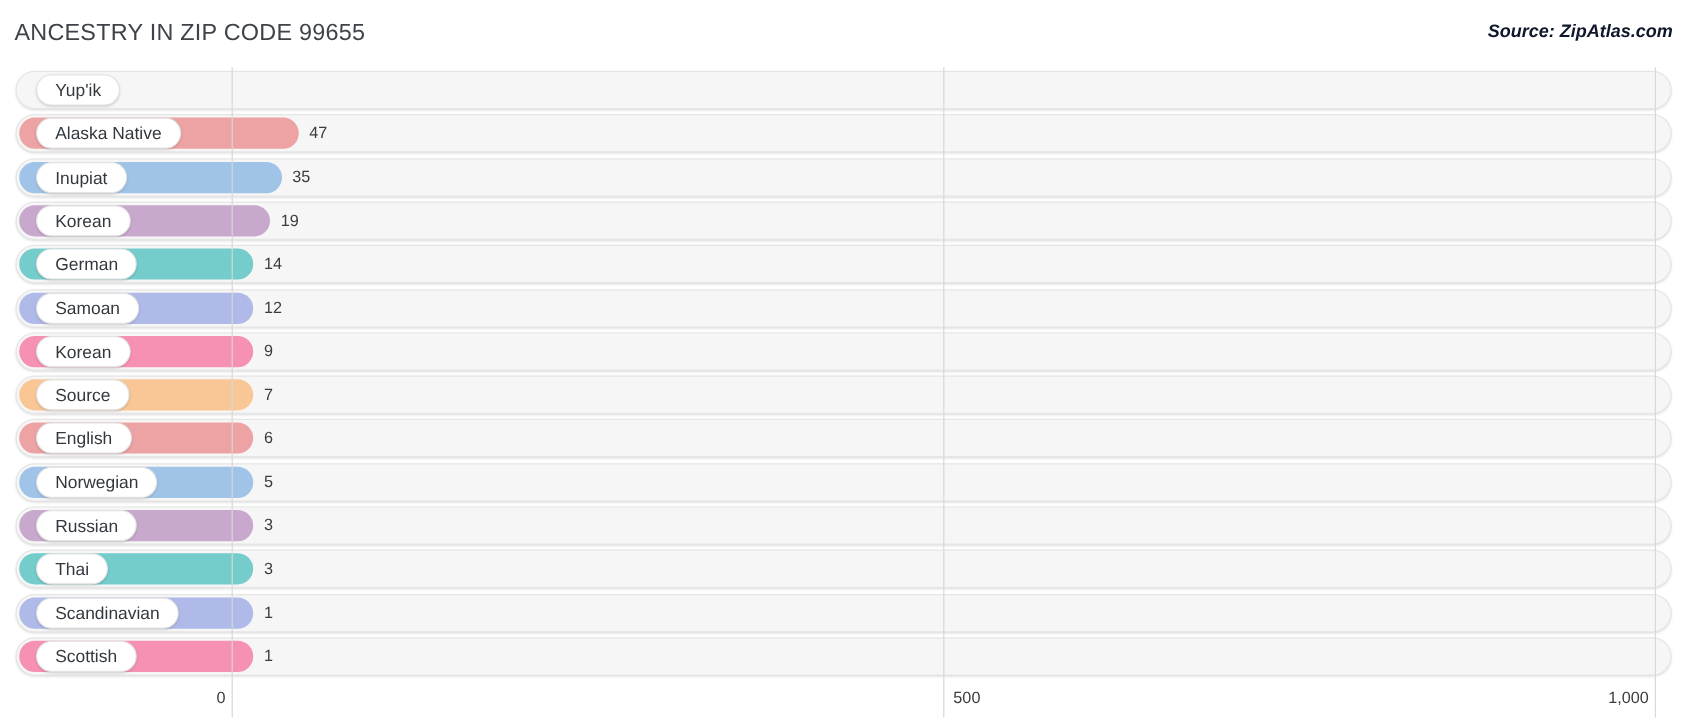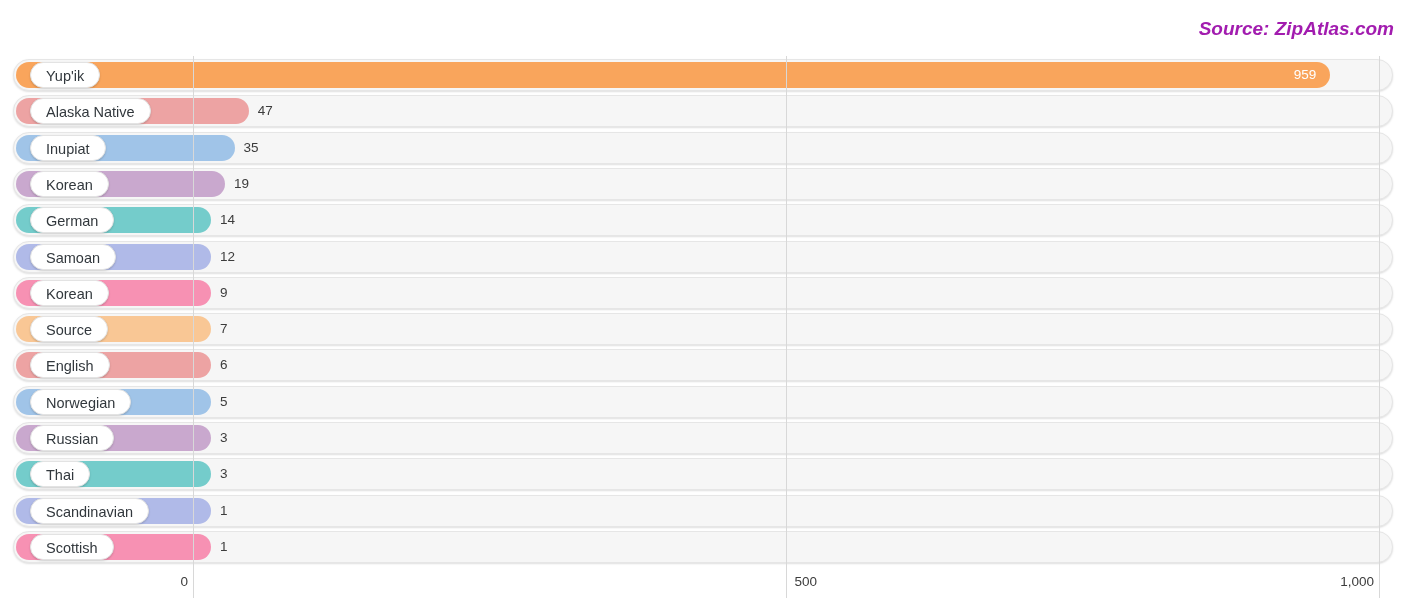--- a/index.html
+++ b/index.html
@@ -30,24 +30,24 @@
     font-size: 19.5px;
     letter-spacing: 0.2px;
     color: #3d4349;
     font-weight: 400;
     white-space: nowrap;
   }
   #source-note {
     position: absolute;
     right: 12px;
     top: 18px;
-    font-size: 19px;
+    font-size: 15px;
     font-style: italic;
     font-weight: bold;
-    color: #a21caf;
+    color: #0f172a;
     white-space: nowrap;
   }
 
   
   #plot {
     position: absolute;
     left: 0;
     top: 56px;
     width: 1406px;
     height: 514px;
@@ -150,29 +150,27 @@
     top: 0;
     width: 1px;
     height: 28px;
     background: #d8d8d8;
   }
 </style>
 </head>
 <body>
 
 <div id="header">
+  <div id="chart-title">ANCESTRY IN ZIP CODE 99655</div>
   <div id="source-note">Source: ZipAtlas.com</div>
 </div>
 
 <div id="plot">
     <div class="bar-row" style="top: 3px;">
       <div class="track"></div>
-      <div class="bar" style="width: 1314.37px; background: rgb(249, 165, 92);">
-        <span class="bar-value-inside">959</span>
-      </div>
       <div class="cat-pill">Yup'ik</div>
     </div>
     <div class="bar-row" style="top: 39.3px;">
       <div class="track"></div>
       <div class="bar" style="width: 232.742px; background: rgb(237, 163, 163);"></div>
       <div class="bar-value-outside" style="left: 257.742px;">47</div>
       <div class="cat-pill">Alaska Native</div>
     </div>
     <div class="bar-row" style="top: 75.6px;">
       <div class="track"></div>

